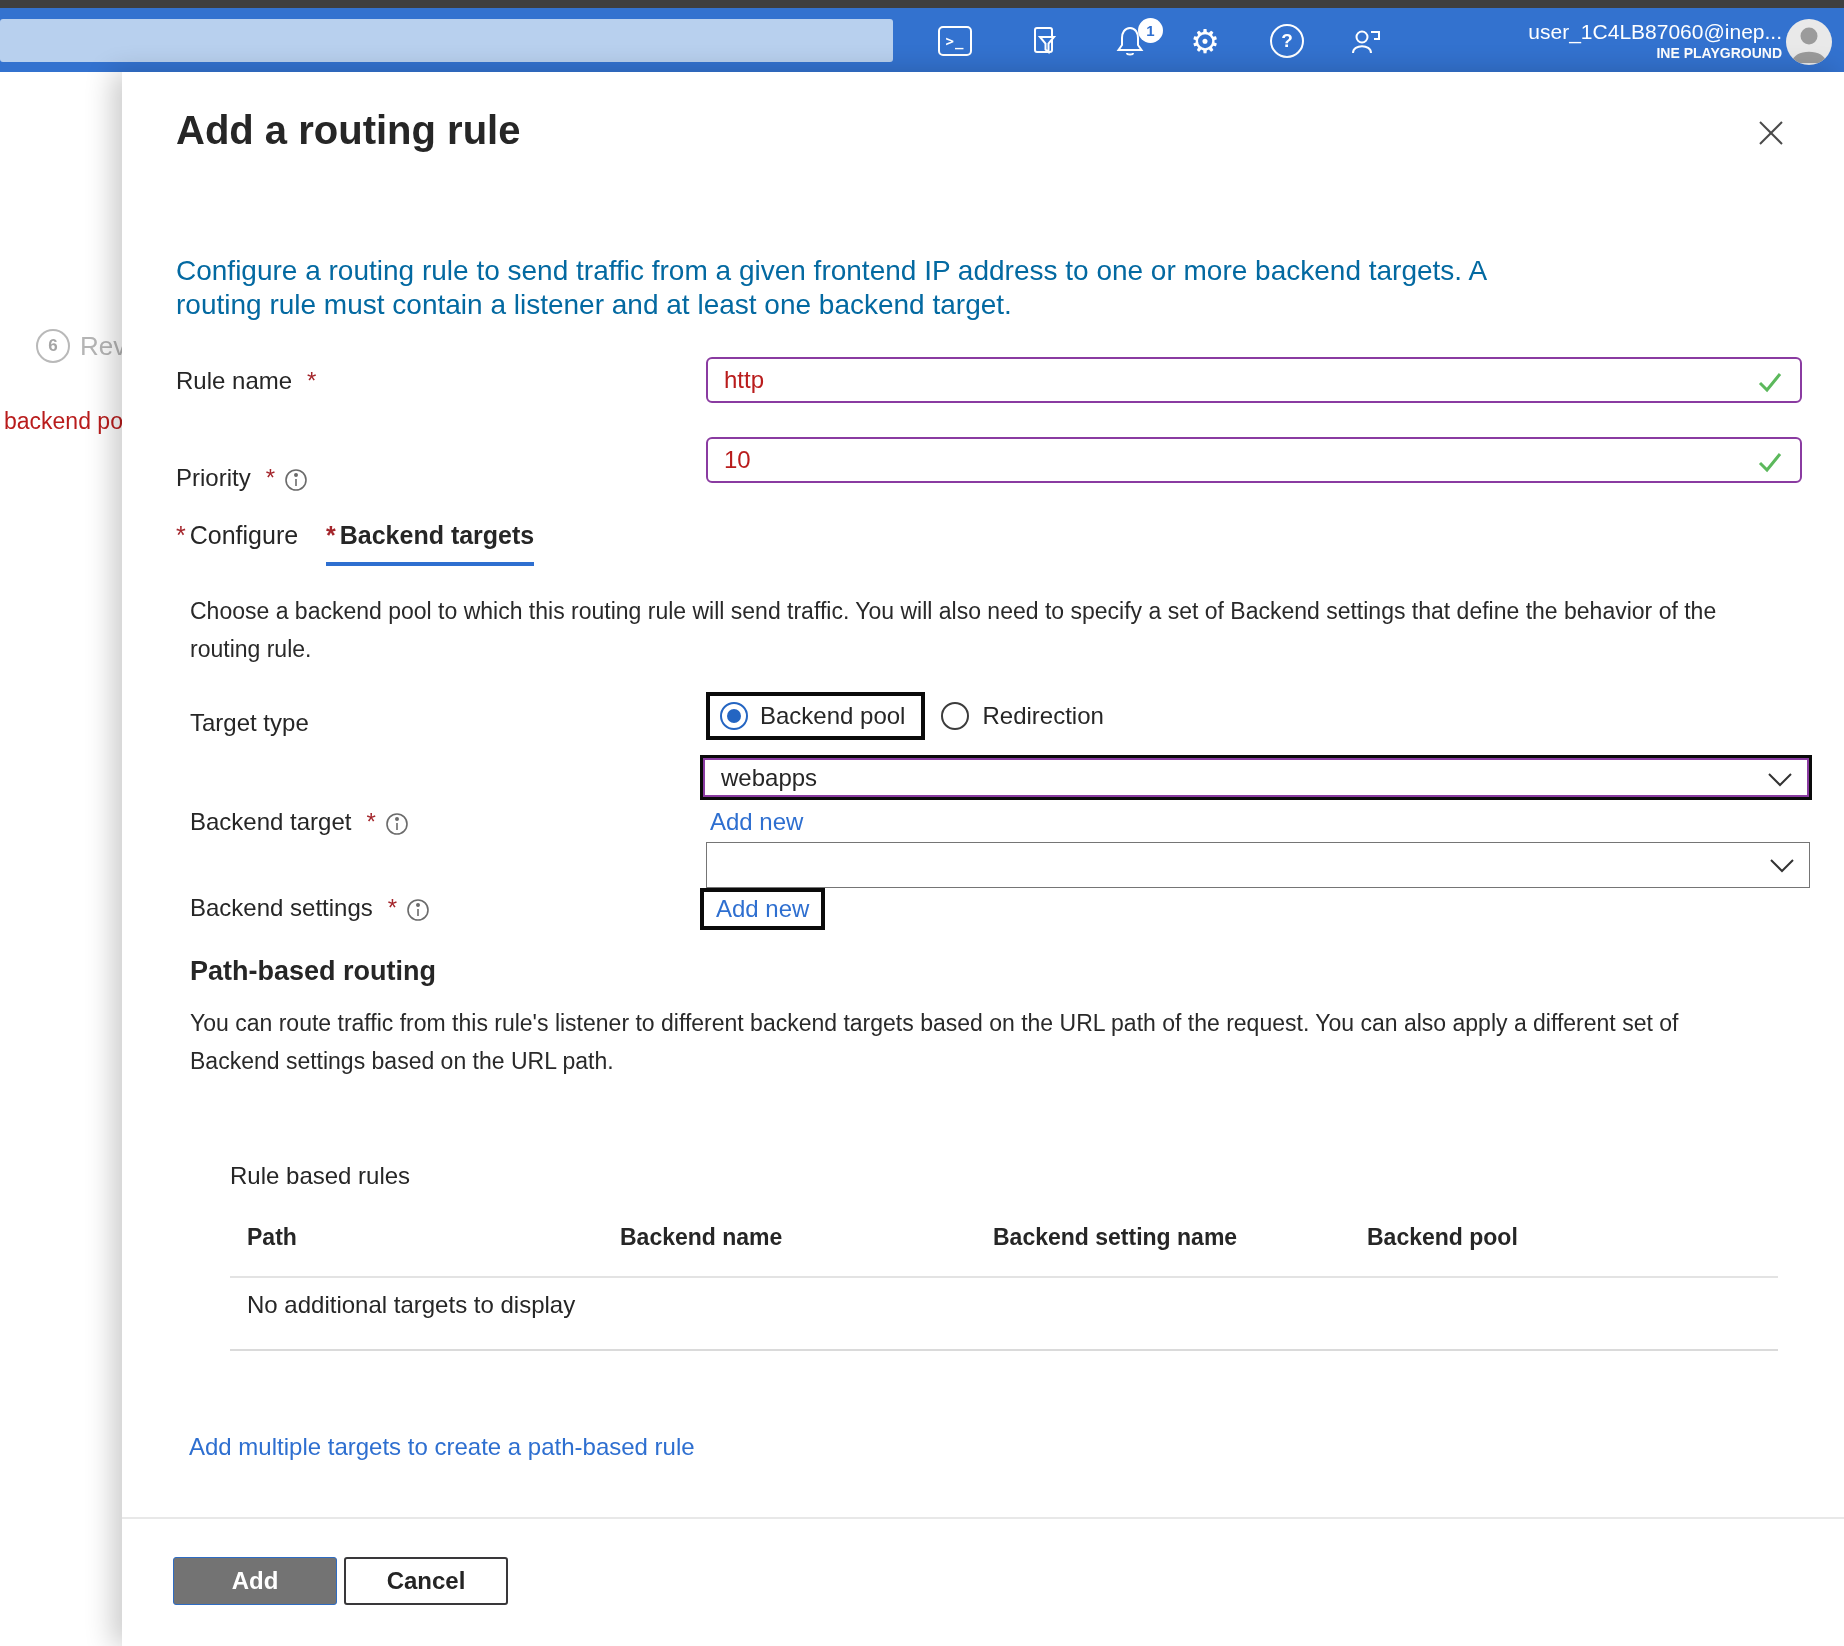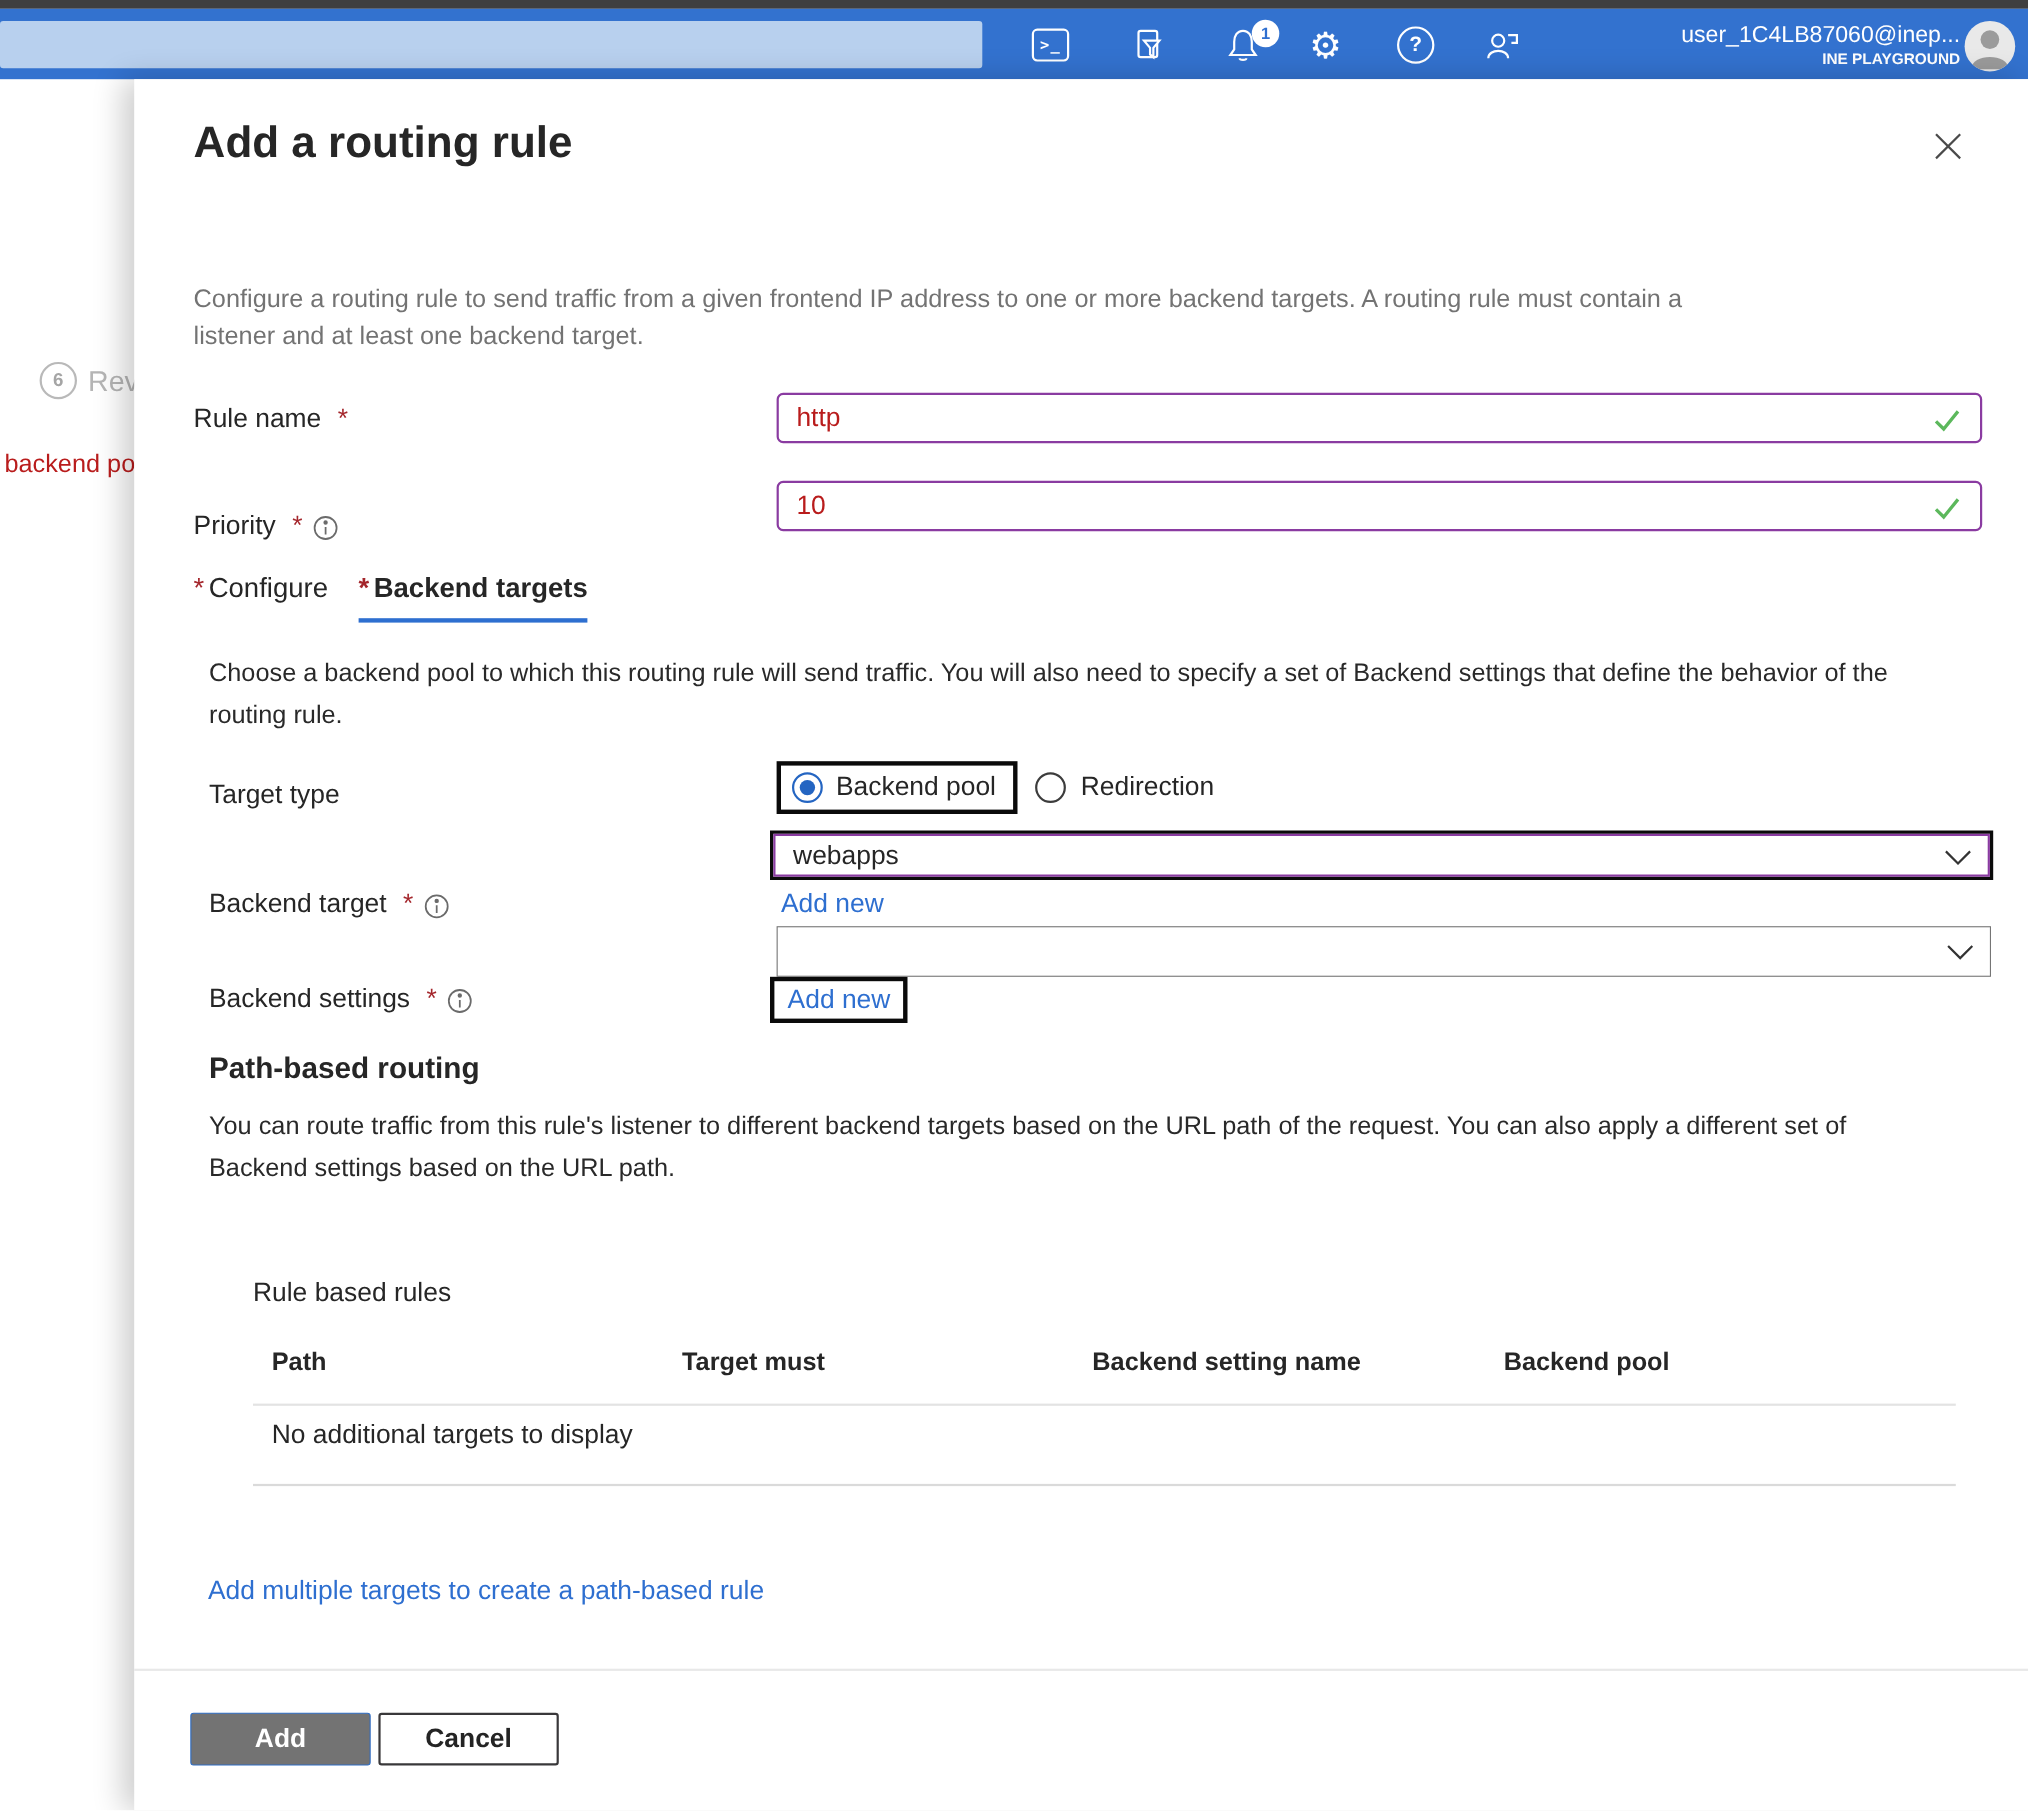--- a/index.html
+++ b/index.html
@@ -28,21 +28,21 @@
   #bg-step{left:36px;top:329px;display:flex;align-items:center;gap:10px;color:#b5b5b5;}
   #bg-step-circle{width:30px;height:30px;border:2px solid #b9b9b9;border-radius:50%;display:flex;align-items:center;justify-content:center;
     font-size:17px;font-weight:bold;color:#a5a5a5;}
   #bg-step-label{font-size:26px;}
   #bg-clipped-text{left:4px;top:408px;font-size:23px;color:#b91c1c;}
 
   
   #panel{left:122px;top:72px;width:1722px;height:1574px;background:#fff;box-shadow:-10px 0 26px rgba(0,0,0,0.20);}
   #dlg-title{left:54px;top:36px;font-size:40px;font-weight:600;color:#262626;}
   #dlg-close{left:1630px;top:42px;width:38px;height:38px;display:flex;align-items:center;justify-content:center;cursor:pointer;}
-  #dlg-desc{left:54px;top:182px;width:1400px;font-size:23px;line-height:34px;color:#737373;}
+  #dlg-desc{left:54px;top:182px;width:1400px;font-size:28px;line-height:34px;color:#0369a1;}
 
   .field-label{font-size:24px;color:#262626;display:flex;align-items:flex-end;gap:9px;}
   .req{color:#a4262c;margin-left:6px;}
   .info-icon{width:24px;height:24px;display:inline-block;}
   .text-field{border:2px solid #8a3ba1;border-radius:6px;height:46px;box-sizing:border-box;background:#fff;}
   .text-field input{border:none;outline:none;width:85%;height:100%;font-size:24px;color:#b91c1c;padding:0 16px;background:transparent;font-family:"Liberation Sans",sans-serif;}
   .check-icon{position:absolute;right:16px;top:9px;}
 
   #rule-label{left:54px;top:295px;}
   #rule-field{left:584px;top:285px;width:1096px;}
@@ -257,21 +257,21 @@
           <line x1="12" y1="11" x2="12" y2="18"></line>
           <circle cx="12" cy="7" r="1.2" fill="#6b6b6b"></circle>
       </svg>
     </div>
 
     <div class="abs" id="pb-heading">Path-based routing</div>
     <div class="abs" id="pb-desc">You can route traffic from this rule's listener to different backend targets based on the URL path of the request. You can also apply a different set of Backend settings based on the URL path.</div>
 
     <div class="abs" id="tbl-title">Rule based rules</div>
     <div class="abs tbl-header" id="th-path">Path</div>
-    <div class="abs tbl-header" id="th-target">Target must</div>
+    <div class="abs tbl-header" id="th-target">Backend name</div>
     <div class="abs tbl-header" id="th-setting">Backend setting name</div>
     <div class="abs tbl-header" id="th-pool">Backend pool</div>
     <div class="abs" id="tbl-div1"></div>
     <div class="abs" id="tbl-empty">No additional targets to display</div>
     <div class="abs" id="tbl-div2"></div>
 
     <div class="abs" id="add-multiple-link">Add multiple targets to create a path-based rule</div>
 
     <div class="abs" id="footer-div"></div>
     <div class="abs btn" id="btn-add">Add</div>

